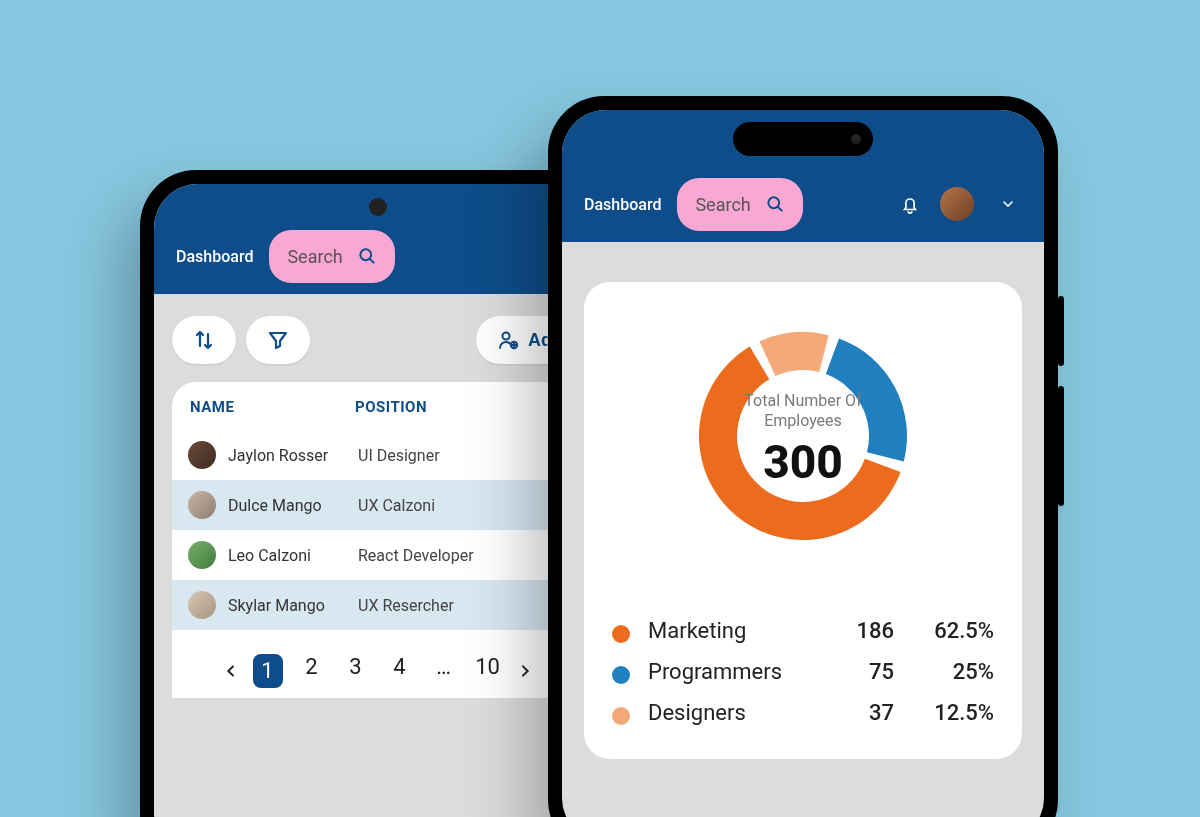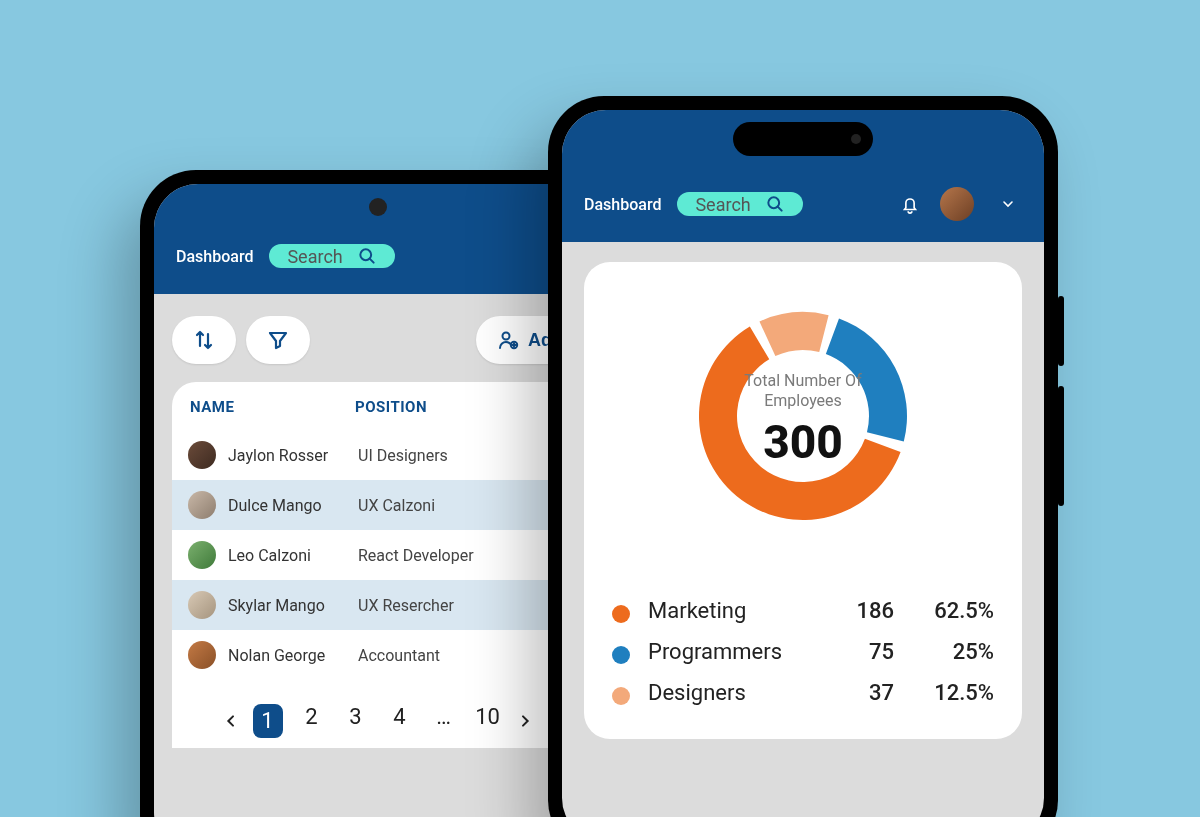--- a/index.html
+++ b/index.html
@@ -98,22 +98,22 @@
     align-items:center;
     gap:16px;
     padding: 0 22px;
   }
   .phone.left .topbar { height: 110px; padding-top: 34px; }
   .phone.right .topbar { height: 132px; padding-top: 56px; }
 
   .topbar .title { font-size:16px; font-weight:500; }
   .search {
     display:flex; align-items:center; gap:10px;
-    background:#5eead4; color:#444;
-    border-radius: 22px; height:24px; padding:0 14px 0 18px;
+    background:#f9a8d4; color:#444;
+    border-radius: 22px; height:53px; padding:0 14px 0 18px;
     min-width:120px;
   }
   .search span { color:#555; font-size:18px;}
   .icon-btn { width:28px;height:28px;display:flex;align-items:center;justify-content:center;cursor:pointer;}
   .spacer { flex:1;}
   .avatar-sm {
     width:34px;height:34px;border-radius:50%;background:#b78;display:inline-block;
   }
   .chev { margin-left:4px;}
 
@@ -147,21 +147,21 @@
   .row .pos { color:#444;}
   .pager {
     display:flex;align-items:center;justify-content:center;gap:14px;
     padding:24px 0 10px;font-size:22px;color:#222;
   }
   .pager .pg { width:30px;text-align:center;cursor:pointer;}
   .pager .pg.active { background:var(--brand-navy);color:#fff;border-radius:8px;height:34px;line-height:34px;}
   .pager .arrow { cursor:pointer;}
 
   
-  .rcontent { padding: 20px 22px 0; }
+  .rcontent { padding: 40px 22px 0; }
   .stat-card {
     background:#fff;border-radius:26px;padding:34px 28px 26px;
   }
   .donut-wrap { display:flex;justify-content:center;position:relative;height:260px;}
   .donut-center {
     position:absolute;top:50%;left:50%;transform:translate(-50%,-56%);text-align:center;
   }
   .donut-center .lbl1 { color:#7a7a7a;font-size:16px;line-height:1.25;}
   .donut-center .big { font-size:46px;font-weight:800;color:#111;margin-top:4px;}
   .legend { margin-top:34px; }
@@ -233,41 +233,36 @@
 
     <div class="table-card">
       <div class="thead">
         <div class="col-name">NAME</div>
         <div>POSITION</div>
       </div>
       <div id="rows">
           <div class="row">
             <span class="av c1"></span>
             <span class="nm">Jaylon Rosser</span>
-            <span class="pos">UI Designers</span>
+            <span class="pos">UI Designer</span>
           </div>
           <div class="row hl">
             <span class="av c2"></span>
             <span class="nm">Dulce Mango</span>
             <span class="pos">UX Calzoni</span>
           </div>
           <div class="row">
             <span class="av c3"></span>
             <span class="nm">Leo Calzoni</span>
             <span class="pos">React Developer</span>
           </div>
           <div class="row hl">
             <span class="av c4"></span>
             <span class="nm">Skylar Mango</span>
             <span class="pos">UX Resercher</span>
-          </div>
-          <div class="row">
-            <span class="av c5"></span>
-            <span class="nm">Nolan George</span>
-            <span class="pos">Accountant</span>
           </div>
         </div>
       <div class="pager">
         <span class="arrow">
           <svg width="16" height="16" viewBox="0 0 24 24" fill="none" stroke="#222" stroke-width="3" stroke-linecap="round">
               <path d="M15 5l-7 7 7 7"></path>
             </svg>
         </span>
         <span id="pages" style="display: inline-flex; gap: 14px;">
             <span class="pg active">1</span>

